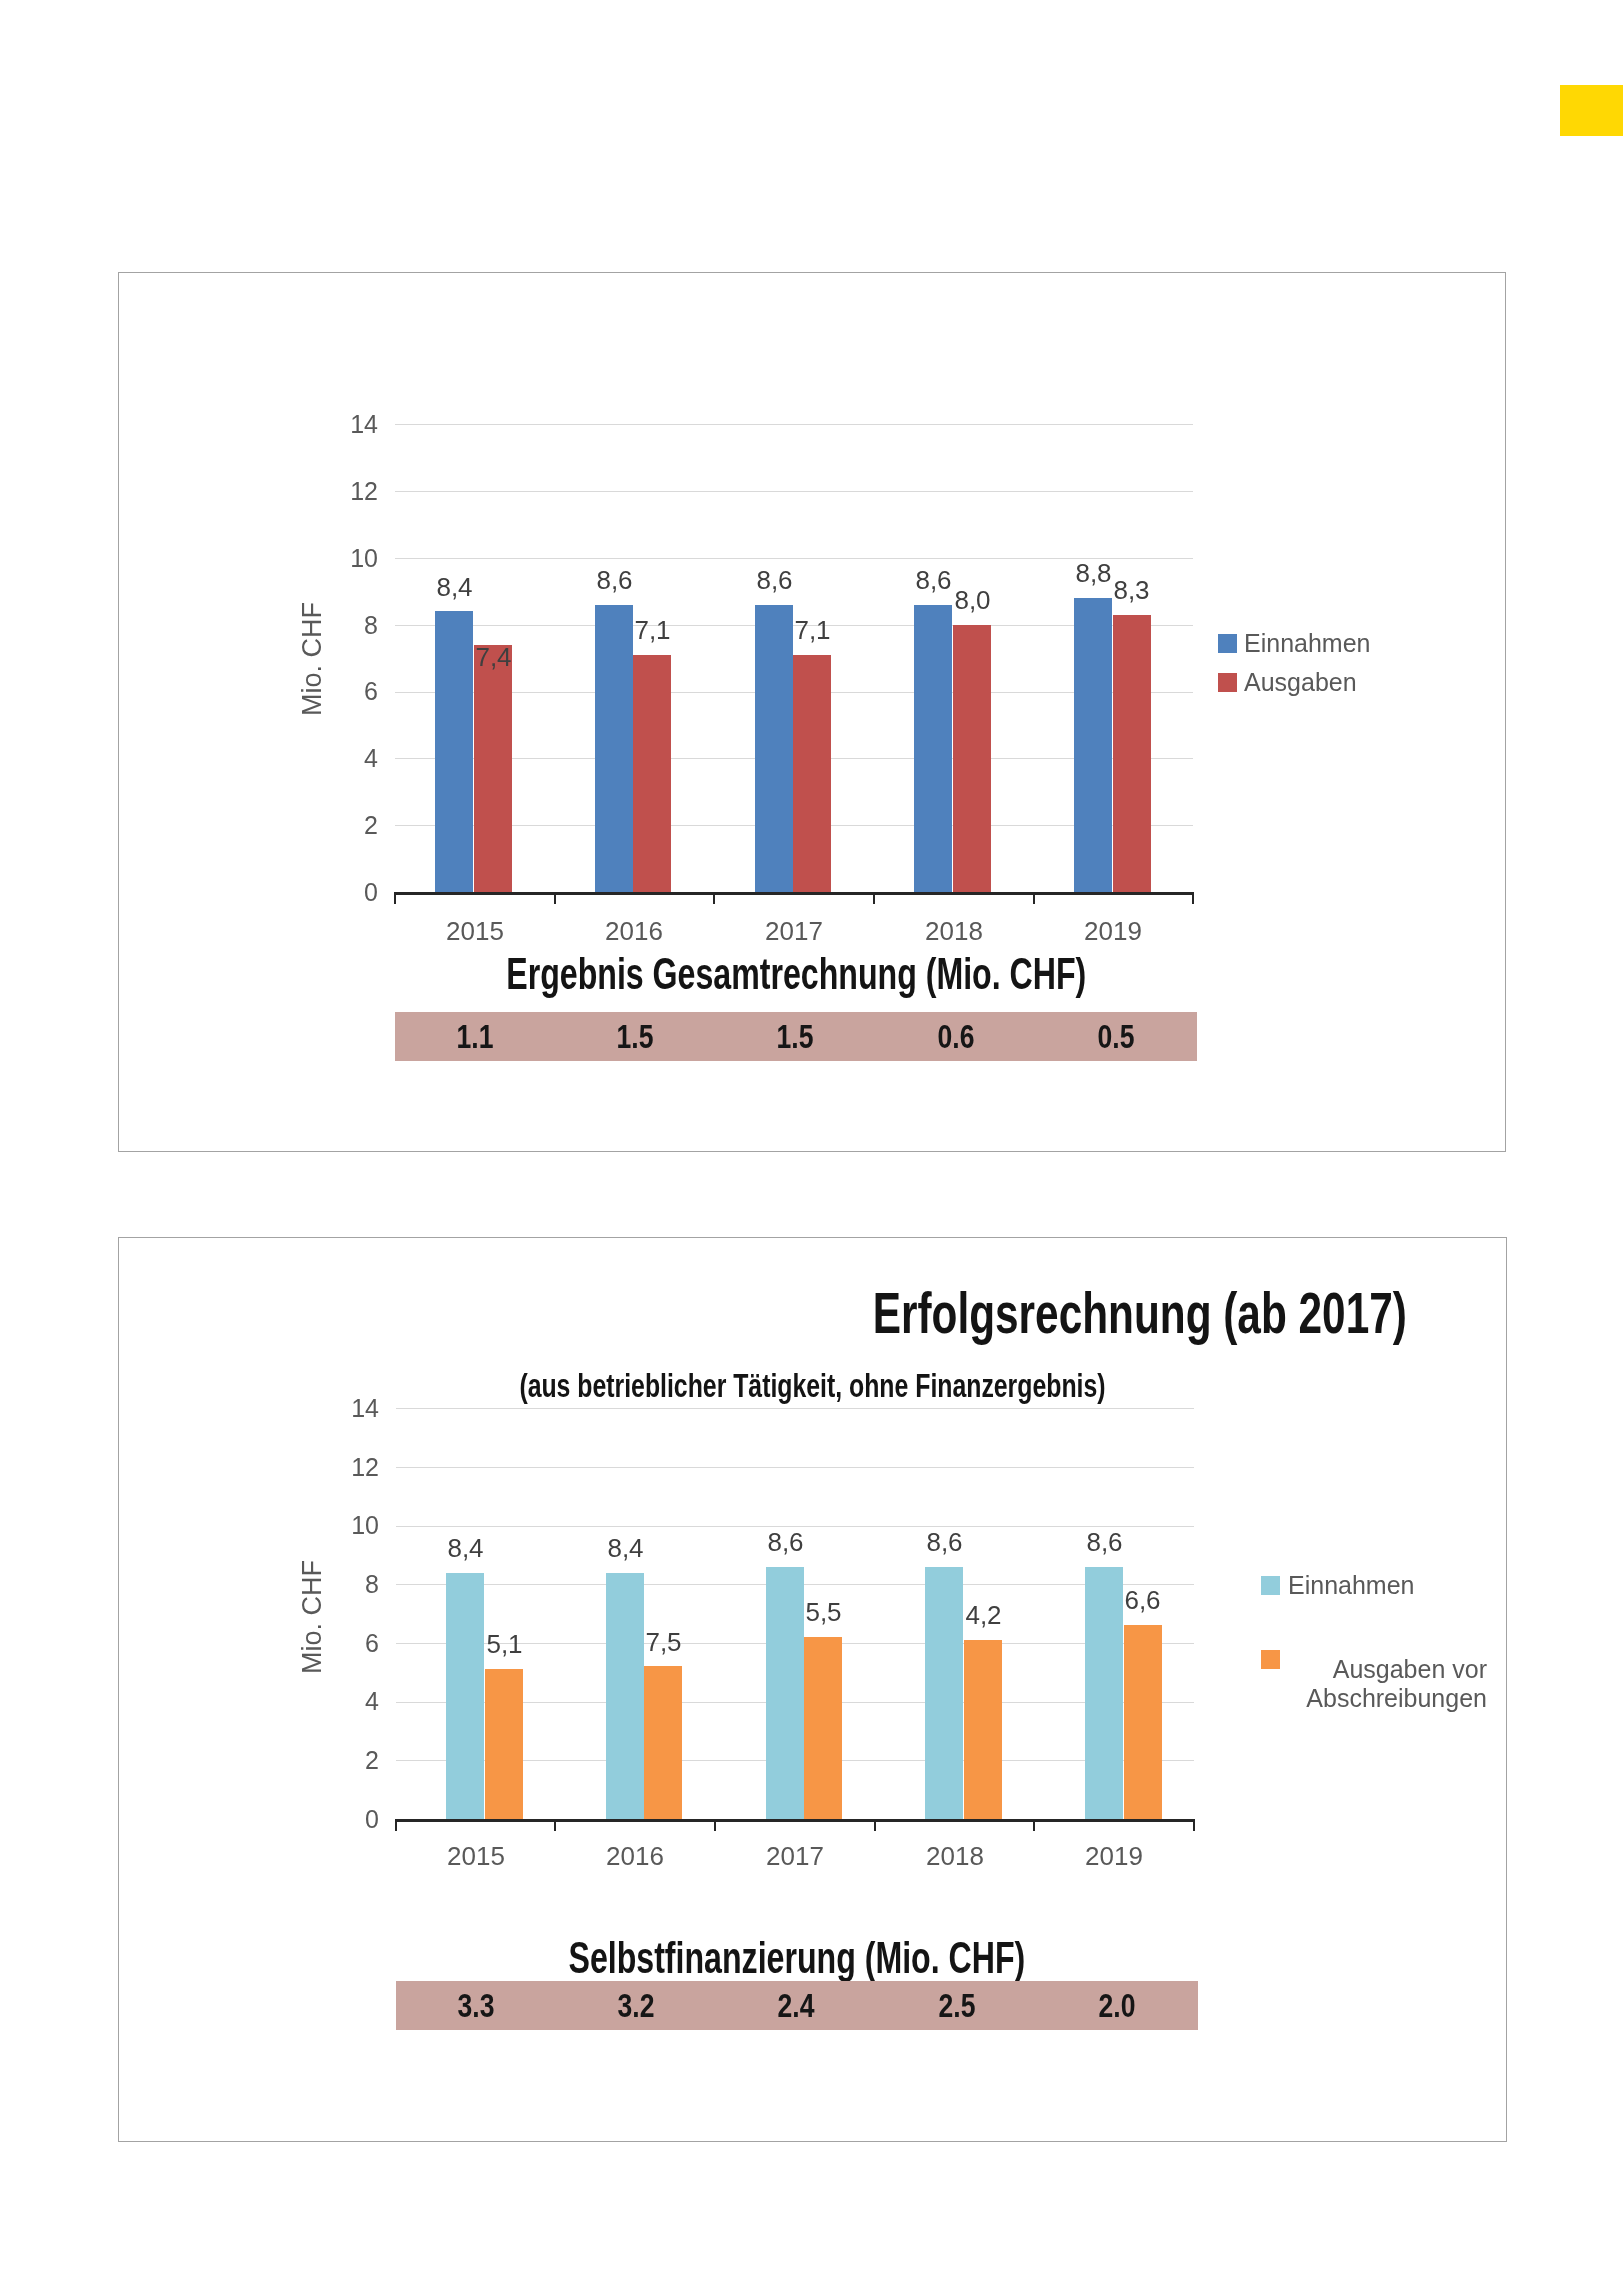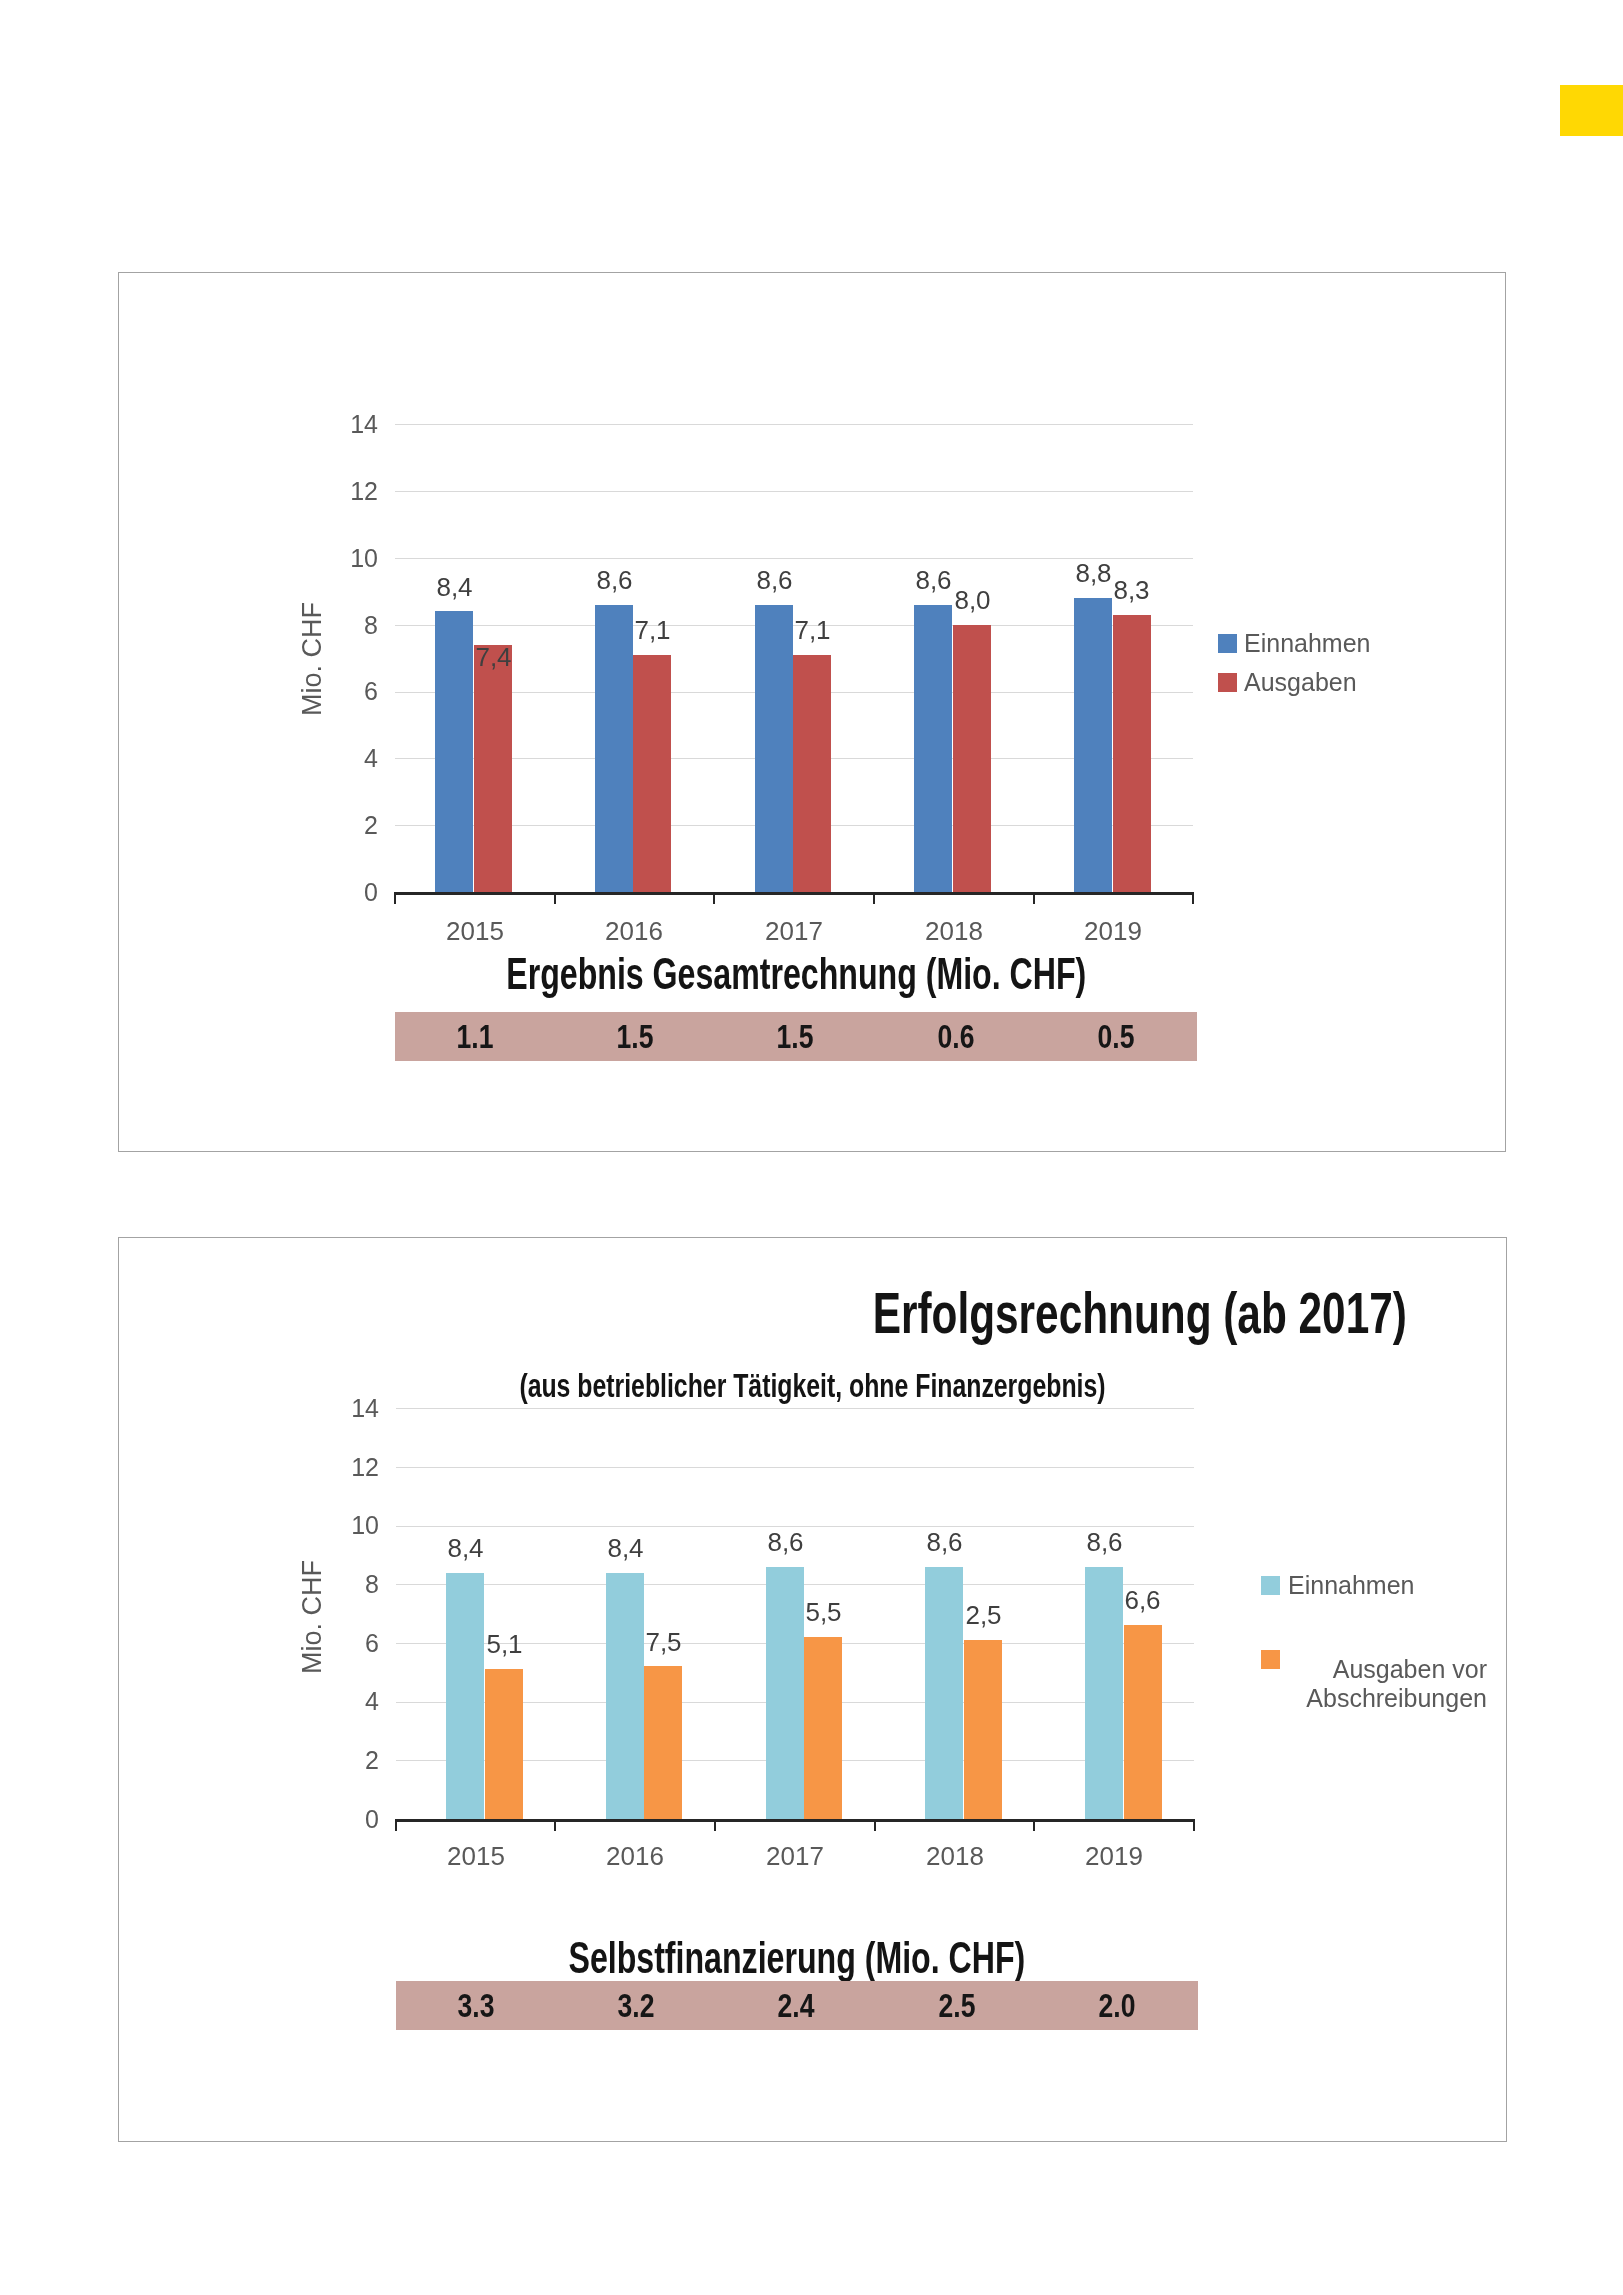--- a/index.html
+++ b/index.html
@@ -155,21 +155,21 @@
       <div class="dlabel" style="left: 498px; top: 390px; width: 93px;">7,5</div>
       <div class="xlabel" style="left: 436px; top: 604px; width: 160px;">2016</div>
       <div class="bar" style="left: 647px; top: 329px; width: 38px; height: 252px; background: rgb(146, 205, 220);"></div>
       <div class="dlabel" style="left: 620px; top: 290px; width: 93px;">8,6</div>
       <div class="bar" style="left: 685px; top: 399px; width: 38px; height: 182px; background: rgb(247, 150, 70);"></div>
       <div class="dlabel" style="left: 658px; top: 360px; width: 93px;">5,5</div>
       <div class="xlabel" style="left: 596px; top: 604px; width: 160px;">2017</div>
       <div class="bar" style="left: 806px; top: 329px; width: 38px; height: 252px; background: rgb(146, 205, 220);"></div>
       <div class="dlabel" style="left: 779px; top: 290px; width: 93px;">8,6</div>
       <div class="bar" style="left: 845px; top: 402px; width: 38px; height: 179px; background: rgb(247, 150, 70);"></div>
-      <div class="dlabel" style="left: 818px; top: 363px; width: 93px;">2,5</div>
+      <div class="dlabel" style="left: 818px; top: 363px; width: 93px;">4,2</div>
       <div class="xlabel" style="left: 756px; top: 604px; width: 160px;">2018</div>
       <div class="bar" style="left: 966px; top: 329px; width: 38px; height: 252px; background: rgb(146, 205, 220);"></div>
       <div class="dlabel" style="left: 939px; top: 290px; width: 93px;">8,6</div>
       <div class="bar" style="left: 1005px; top: 387px; width: 38px; height: 194px; background: rgb(247, 150, 70);"></div>
       <div class="dlabel" style="left: 977px; top: 348px; width: 93px;">6,6</div>
       <div class="xlabel" style="left: 915px; top: 604px; width: 160px;">2019</div>
       <div class="xaxis" style="left: 277px; top: 581px; width: 798px;"></div>
       <div class="tick" style="left: 276px; top: 581px;"></div>
       <div class="tick" style="left: 435px; top: 581px;"></div>
       <div class="tick" style="left: 595px; top: 581px;"></div>

